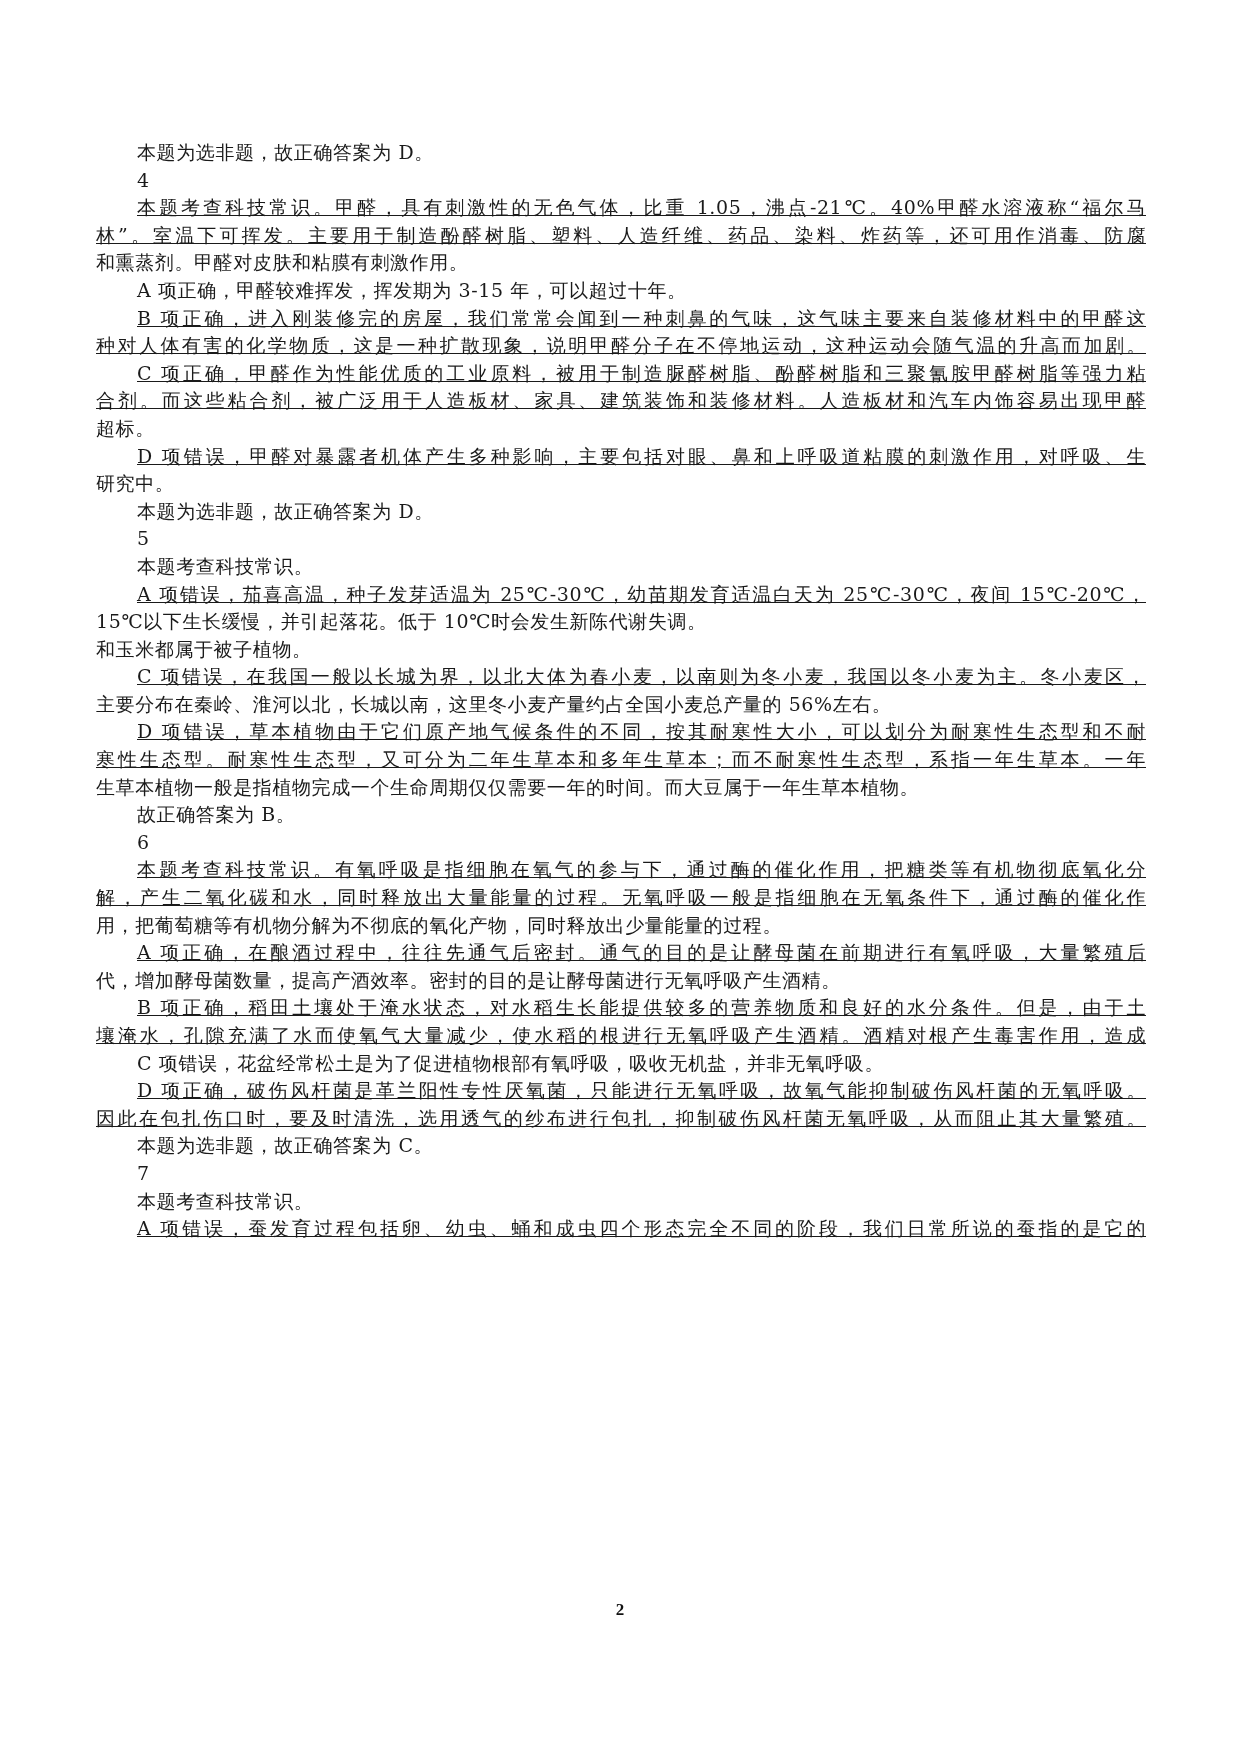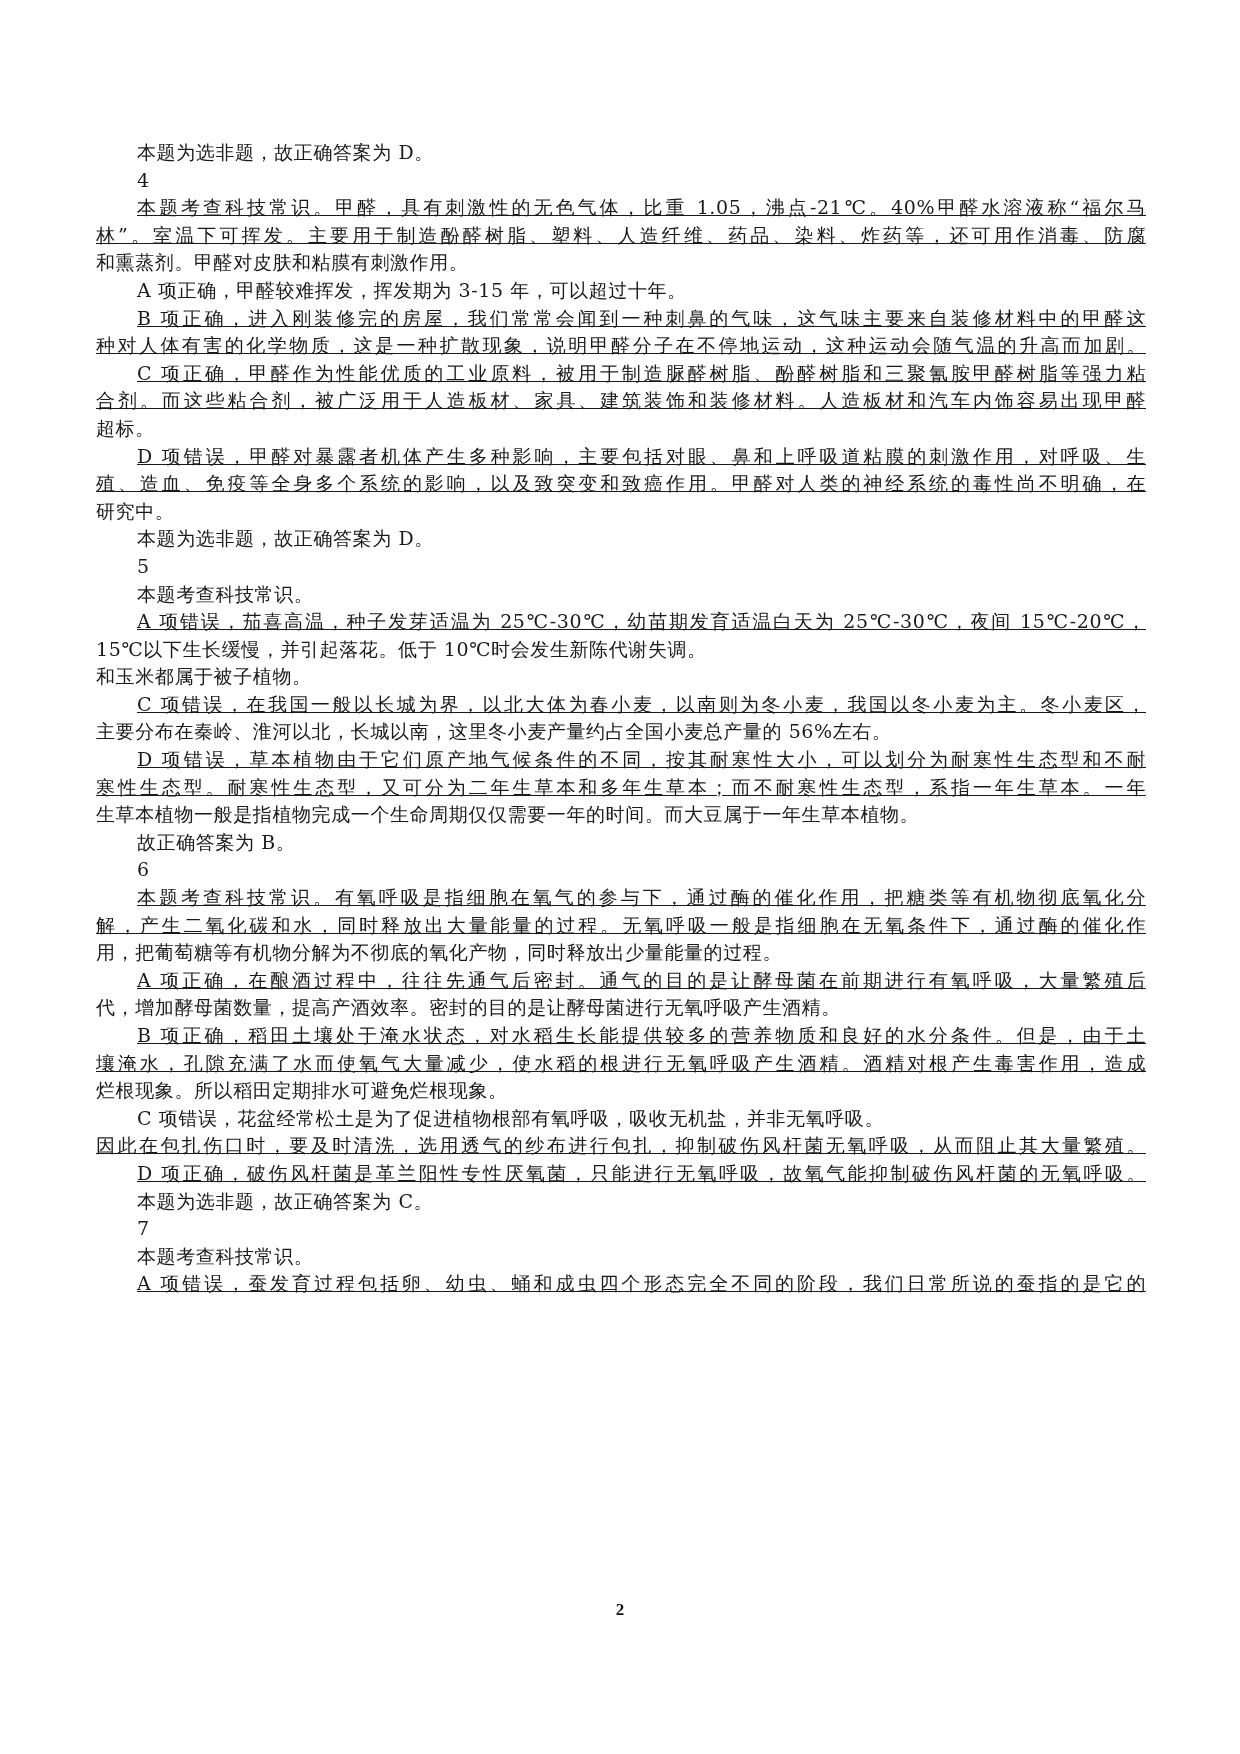--- a/index.html
+++ b/index.html
@@ -34,21 +34,20 @@
       <div class="line indent justify">本题考查科技常识。甲醛，具有刺激性的无色气体，比重 1.05，沸点-21℃。40%甲醛水溶液称“福尔马</div>
       <div class="line justify">林”。室温下可挥发。主要用于制造酚醛树脂、塑料、人造纤维、药品、染料、炸药等，还可用作消毒、防腐</div>
       <div class="line">和熏蒸剂。甲醛对皮肤和粘膜有刺激作用。</div>
       <div class="line indent">A 项正确，甲醛较难挥发，挥发期为 3-15 年，可以超过十年。</div>
       <div class="line indent justify">B 项正确，进入刚装修完的房屋，我们常常会闻到一种刺鼻的气味，这气味主要来自装修材料中的甲醛这</div>
       <div class="line justify">种对人体有害的化学物质，这是一种扩散现象，说明甲醛分子在不停地运动，这种运动会随气温的升高而加剧。</div>
       <div class="line indent justify">C 项正确，甲醛作为性能优质的工业原料，被用于制造脲醛树脂、酚醛树脂和三聚氰胺甲醛树脂等强力粘</div>
       <div class="line justify">合剂。而这些粘合剂，被广泛用于人造板材、家具、建筑装饰和装修材料。人造板材和汽车内饰容易出现甲醛</div>
       <div class="line">超标。</div>
       <div class="line indent justify">D 项错误，甲醛对暴露者机体产生多种影响，主要包括对眼、鼻和上呼吸道粘膜的刺激作用，对呼吸、生</div>
-      <div class="line justify">殖、造血、免疫等全身多个系统的影响，以及致突变和致癌作用。甲醛对人类的神经系统的毒性尚不明确，在</div>
       <div class="line">研究中。</div>
       <div class="line indent">本题为选非题，故正确答案为 D。</div>
       <div class="line indent">5</div>
       <div class="line indent">本题考查科技常识。</div>
       <div class="line indent justify">A 项错误，茄喜高温，种子发芽适温为 25℃-30℃，幼苗期发育适温白天为 25℃-30℃，夜间 15℃-20℃，</div>
       <div class="line">15℃以下生长缓慢，并引起落花。低于 10℃时会发生新陈代谢失调。</div>
       <div class="line">和玉米都属于被子植物。</div>
       <div class="line indent justify">C 项错误，在我国一般以长城为界，以北大体为春小麦，以南则为冬小麦，我国以冬小麦为主。冬小麦区，</div>
       <div class="line">主要分布在秦岭、淮河以北，长城以南，这里冬小麦产量约占全国小麦总产量的 56%左右。</div>
       <div class="line indent justify">D 项错误，草本植物由于它们原产地气候条件的不同，按其耐寒性大小，可以划分为耐寒性生态型和不耐</div>
@@ -56,23 +55,22 @@
       <div class="line">生草本植物一般是指植物完成一个生命周期仅仅需要一年的时间。而大豆属于一年生草本植物。</div>
       <div class="line indent">故正确答案为 B。</div>
       <div class="line indent">6</div>
       <div class="line indent justify">本题考查科技常识。有氧呼吸是指细胞在氧气的参与下，通过酶的催化作用，把糖类等有机物彻底氧化分</div>
       <div class="line justify">解，产生二氧化碳和水，同时释放出大量能量的过程。无氧呼吸一般是指细胞在无氧条件下，通过酶的催化作</div>
       <div class="line">用，把葡萄糖等有机物分解为不彻底的氧化产物，同时释放出少量能量的过程。</div>
       <div class="line indent justify">A 项正确，在酿酒过程中，往往先通气后密封。通气的目的是让酵母菌在前期进行有氧呼吸，大量繁殖后</div>
       <div class="line">代，增加酵母菌数量，提高产酒效率。密封的目的是让酵母菌进行无氧呼吸产生酒精。</div>
       <div class="line indent justify">B 项正确，稻田土壤处于淹水状态，对水稻生长能提供较多的营养物质和良好的水分条件。但是，由于土</div>
       <div class="line justify">壤淹水，孔隙充满了水而使氧气大量减少，使水稻的根进行无氧呼吸产生酒精。酒精对根产生毒害作用，造成</div>
-      <div class="line">烂根现象。所以稻田定期排水可避免烂根现象。</div>
       <div class="line indent">C 项错误，花盆经常松土是为了促进植物根部有氧呼吸，吸收无机盐，并非无氧呼吸。</div>
+      <div class="line indent justify">D 项正确，破伤风杆菌是革兰阳性专性厌氧菌，只能进行无氧呼吸，故氧气能抑制破伤风杆菌的无氧呼吸。</div>
       <div class="line justify">因此在包扎伤口时，要及时清洗，选用透气的纱布进行包扎，抑制破伤风杆菌无氧呼吸，从而阻止其大量繁殖。</div>
-      <div class="line indent justify">D 项正确，破伤风杆菌是革兰阳性专性厌氧菌，只能进行无氧呼吸，故氧气能抑制破伤风杆菌的无氧呼吸。</div>
       <div class="line indent">本题为选非题，故正确答案为 C。</div>
       <div class="line indent">7</div>
       <div class="line indent">本题考查科技常识。</div>
       <div class="line indent justify">A 项错误，蚕发育过程包括卵、幼虫、蛹和成虫四个形态完全不同的阶段，我们日常所说的蚕指的是它的</div>
     </div>
   <div class="page-number">2</div>
 </div>
 
 </body></html>

